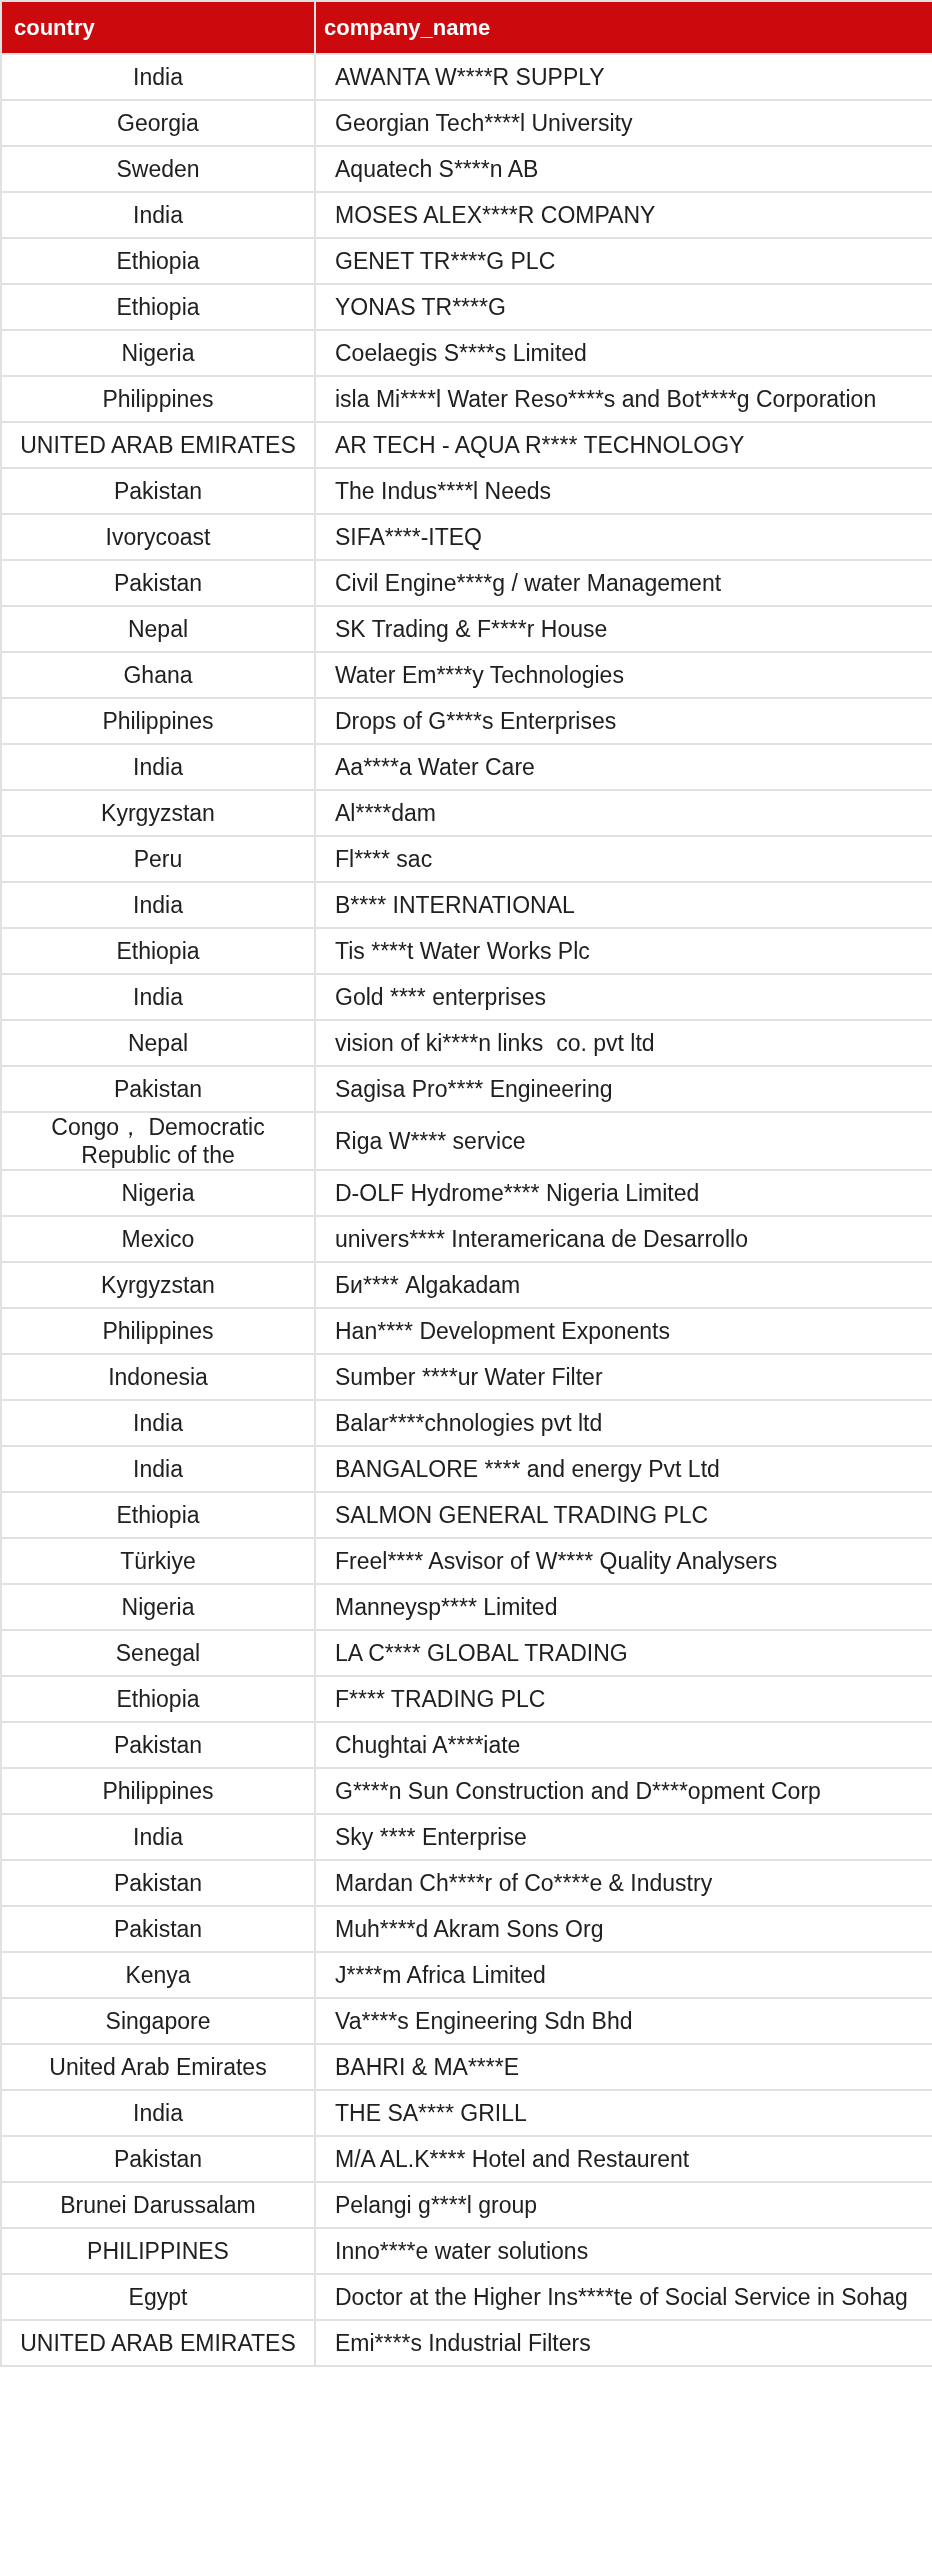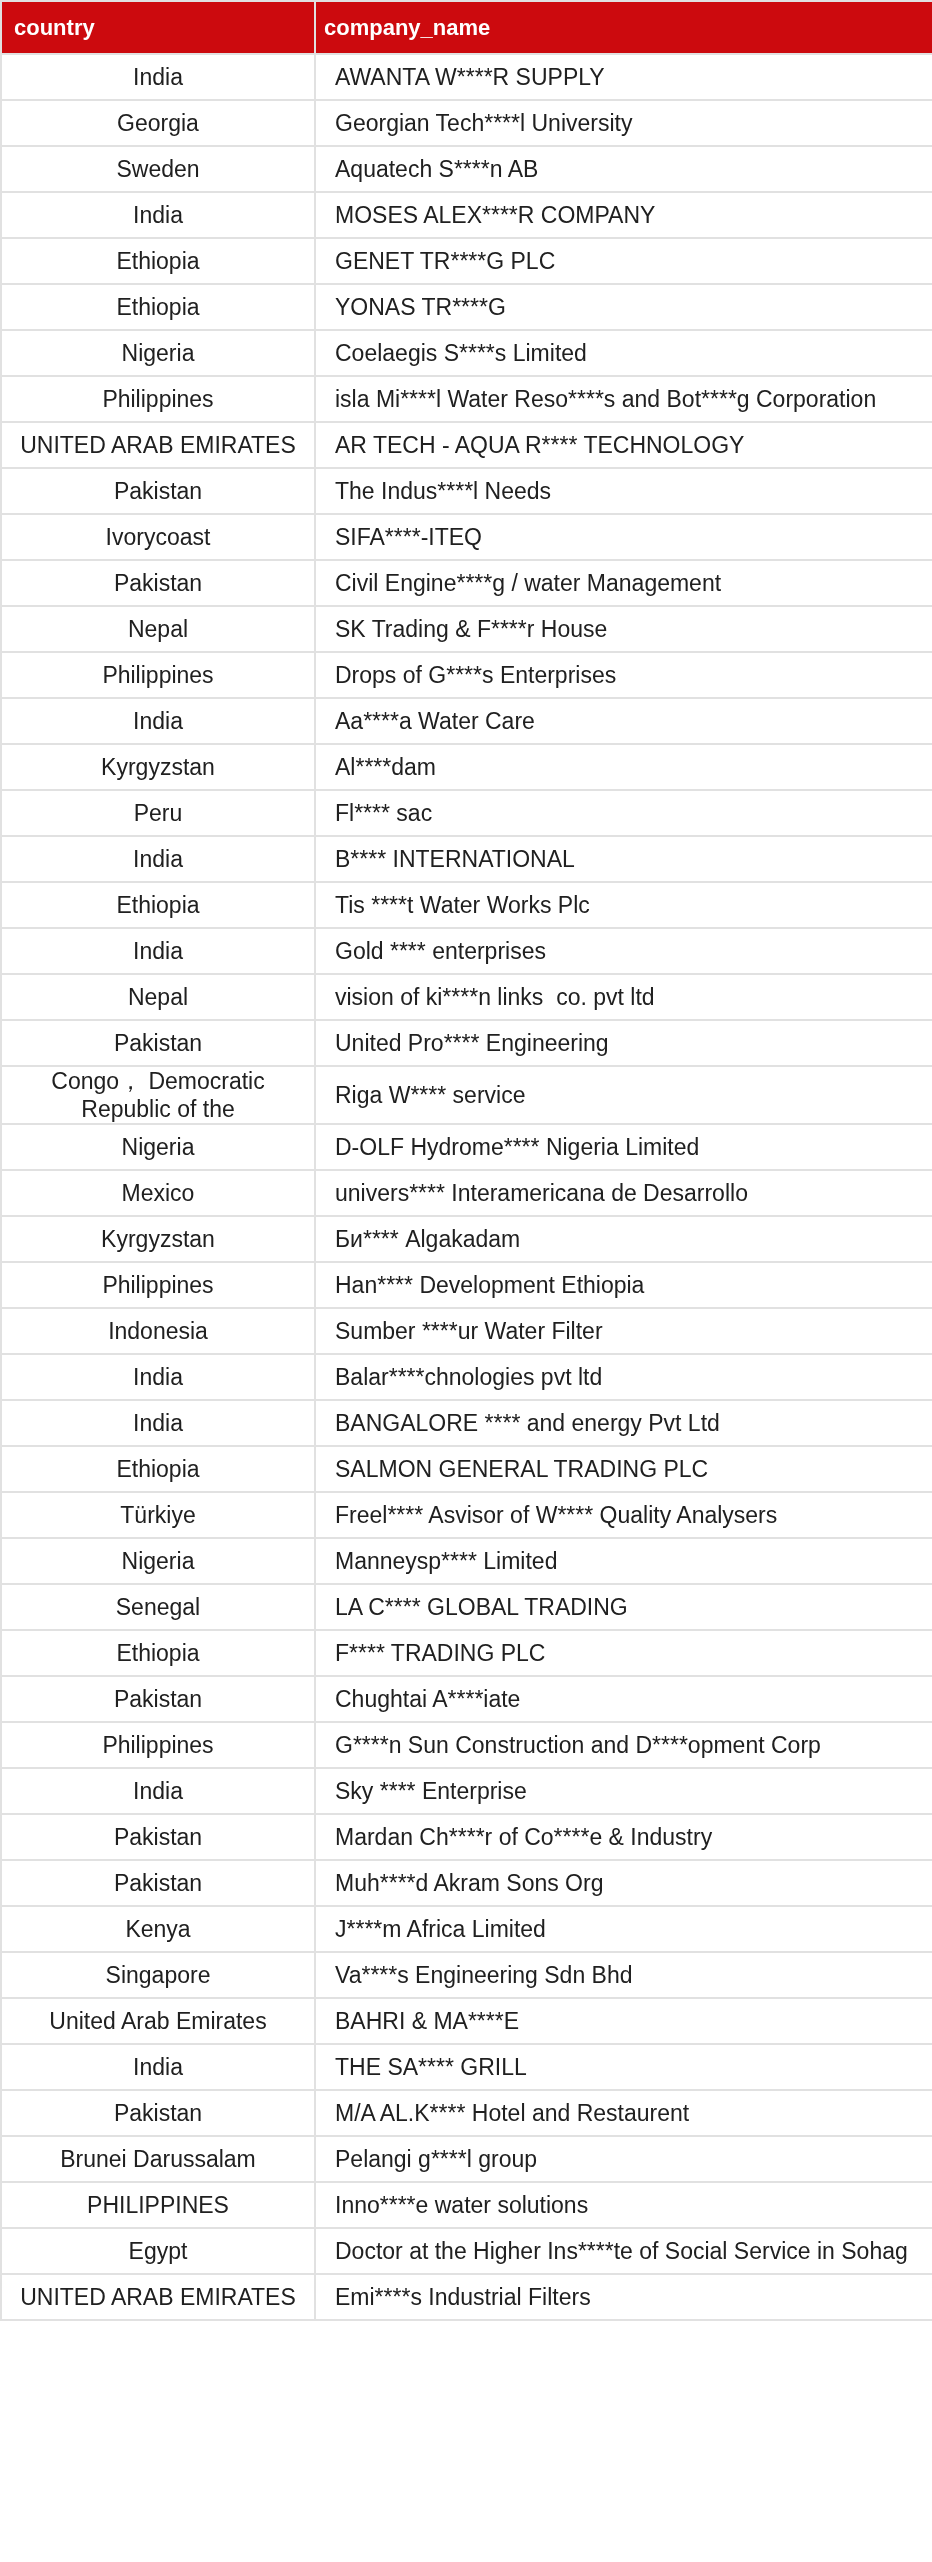--- a/index.html
+++ b/index.html
@@ -102,20 +102,24 @@
   </tr>
       <tr>
     <td class="country-cell">Pakistan</td>
     <td class="company-cell">Civil Engine****g / water Management</td>
   </tr>
       <tr>
     <td class="country-cell">Nepal</td>
     <td class="company-cell">SK Trading &amp; F****r House</td>
   </tr>
       <tr>
+    <td class="country-cell">Ghana</td>
+    <td class="company-cell">Water Em****y Technologies</td>
+  </tr>
+      <tr>
     <td class="country-cell">Philippines</td>
     <td class="company-cell">Drops of G****s Enterprises</td>
   </tr>
       <tr>
     <td class="country-cell">India</td>
     <td class="company-cell">Aa****a Water Care</td>
   </tr>
       <tr>
     <td class="country-cell">Kyrgyzstan</td>
     <td class="company-cell">Al****dam</td>
@@ -135,41 +139,41 @@
       <tr>
     <td class="country-cell">India</td>
     <td class="company-cell">Gold **** enterprises</td>
   </tr>
       <tr>
     <td class="country-cell">Nepal</td>
     <td class="company-cell">vision of ki****n links  co. pvt ltd</td>
   </tr>
       <tr>
     <td class="country-cell">Pakistan</td>
-    <td class="company-cell">United Pro**** Engineering</td>
+    <td class="company-cell">Sagisa Pro**** Engineering</td>
   </tr>
       <tr>
     <td class="country-cell">Congo， Democratic Republic of the</td>
     <td class="company-cell">Riga W**** service</td>
   </tr>
       <tr>
     <td class="country-cell">Nigeria</td>
     <td class="company-cell">D-OLF Hydrome**** Nigeria Limited</td>
   </tr>
       <tr>
     <td class="country-cell">Mexico</td>
     <td class="company-cell">univers**** Interamericana de Desarrollo</td>
   </tr>
       <tr>
     <td class="country-cell">Kyrgyzstan</td>
     <td class="company-cell">Би**** Algakadam</td>
   </tr>
       <tr>
     <td class="country-cell">Philippines</td>
-    <td class="company-cell">Han**** Development Ethiopia</td>
+    <td class="company-cell">Han**** Development Exponents</td>
   </tr>
       <tr>
     <td class="country-cell">Indonesia</td>
     <td class="company-cell">Sumber ****ur Water Filter</td>
   </tr>
       <tr>
     <td class="country-cell">India</td>
     <td class="company-cell">Balar****chnologies pvt ltd</td>
   </tr>
       <tr>

